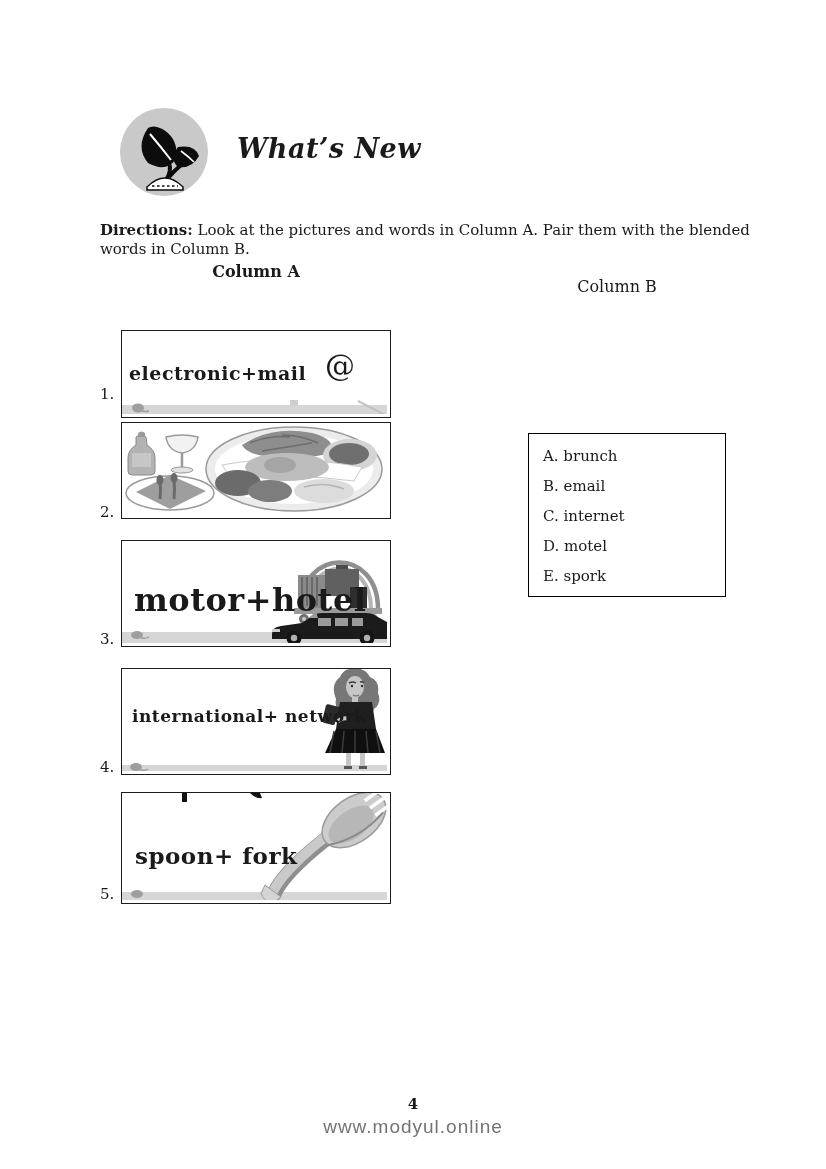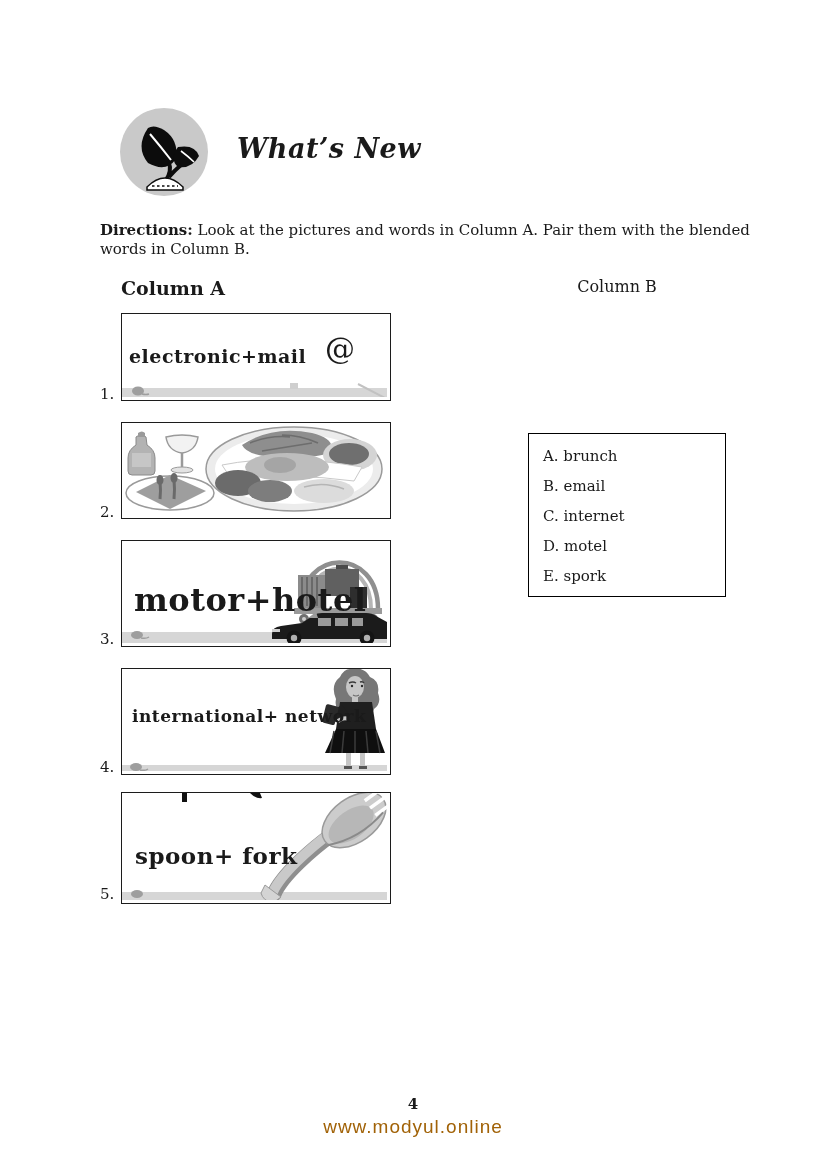--- a/index.html
+++ b/index.html
@@ -9,26 +9,26 @@
 
   
   .logo{left:119px;top:107px;width:90px;height:90px;}
   .title{left:237px;top:133px;font-size:27px;font-weight:bold;font-style:italic;letter-spacing:.5px;}
 
   
   .directions{left:100px;top:221px;width:660px;font-size:15px;line-height:19px;}
   .directions b{font-weight:bold;}
 
   
-  .colA-head{left:121px;top:277px;width:270px;text-align:left;font-weight:bold;font-size:19px;}
+  .colA-head{left:121px;top:262px;width:270px;text-align:center;font-weight:bold;font-size:16px;}
   .colB-head{left:527px;top:277px;width:180px;text-align:center;font-weight:normal;font-size:16px;}
 
   
   .abox{position:absolute;left:121px;width:268px;border:1.5px solid #1c1c1c;background:#fff;}
-  .box1{top:313px;height:86px;}
+  .box1{top:330px;height:86px;}
   .box2{top:422px;height:95px;}
   .box3{top:540px;height:105px;}
   .box4{top:668px;height:105px;}
   .box5{top:792px;height:110px;}
   .abox svg{position:absolute;left:0;top:0;}
   .boxword{position:absolute;font-weight:bold;letter-spacing:.5px;white-space:nowrap;z-index:2;}
   .w1{left:7px;top:31px;font-size:19px;}
   .at{left:203px;top:17px;font-size:30px;font-weight:normal;z-index:2;position:absolute;}
   .w3{left:12px;top:40px;font-size:32px;}
   .w4{left:10px;top:37px;font-size:17px;}
@@ -38,21 +38,21 @@
   .n1{top:385px;} .n2{top:503px;} .n3{top:630px;} .n4{top:758px;} .n5{top:885px;}
 
   
   .colB-box{left:528px;top:433px;width:196px;height:162px;border:1px solid #000000;}
   .colB-opt{position:absolute;left:14px;font-size:15px;line-height:18px;white-space:nowrap;}
   .o0{top:13px;} .o1{top:43px;} .o2{top:73px;} .o3{top:103px;} .o4{top:133px;}
 
   
   .pagenum{left:0;top:1095px;width:826px;text-align:center;font-size:15px;font-weight:bold;}
   .watermark{left:0;top:1116px;width:826px;text-align:center;font-size:19px;letter-spacing:1px;
-             color:#a16207;font-family:"Liberation Sans", sans-serif;}
+             color:#737373;font-family:"Liberation Sans", sans-serif;}
 </style>
 </head>
 <body>
 
 <div class="page">
 
   <svg class="abs logo" viewBox="0 0 90 90">
     <circle cx="45" cy="45" r="44" fill="#c9c9c9"></circle>
     <path d="M29,21 Q16,40 29,56 Q47,66 57,52 Q60,33 45,23 Q35,17 29,21 Z" fill="#0c0c0c"></path>
     <path d="M31,27 Q42,40 52,53" stroke="#ffffff" stroke-width="2" fill="none"></path>

